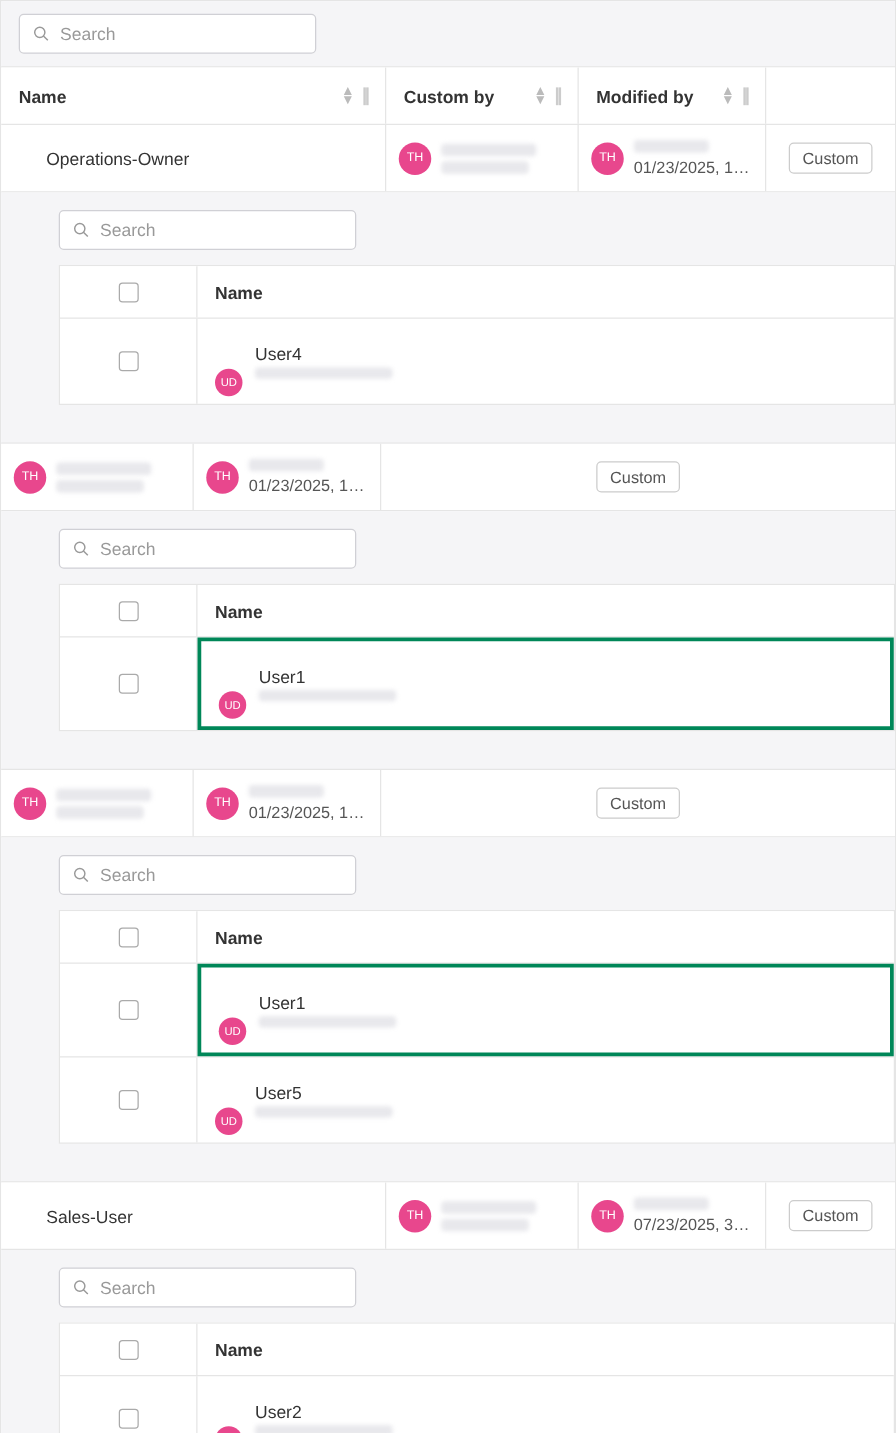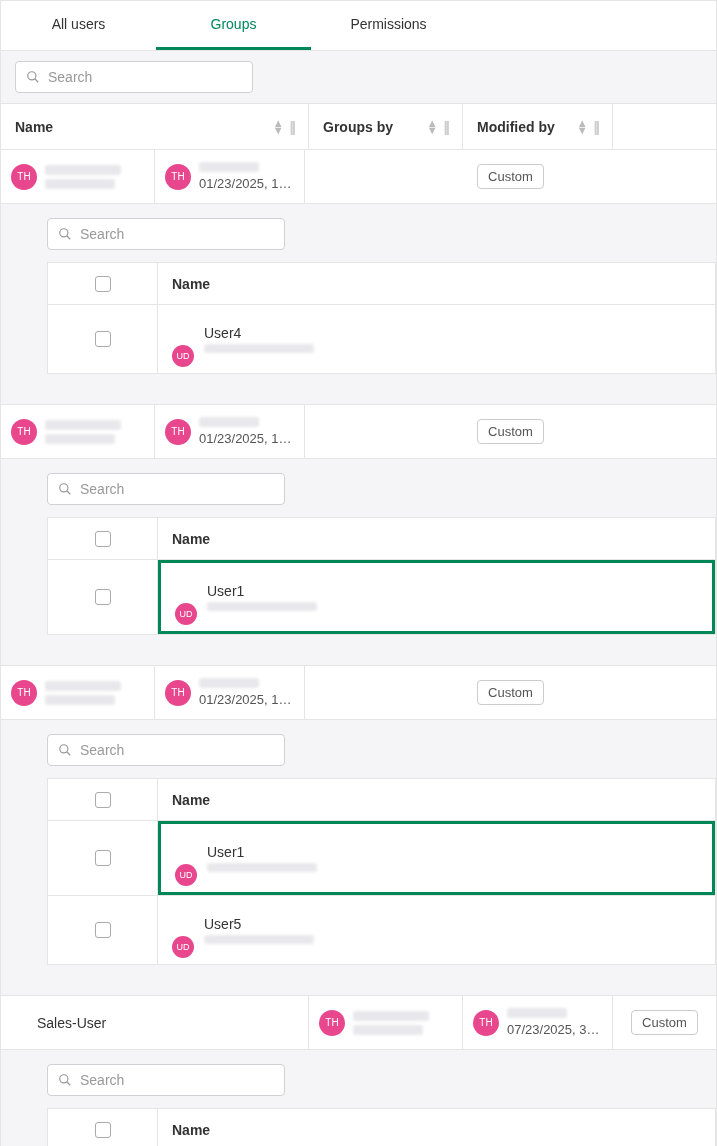--- a/index.html
+++ b/index.html
@@ -170,25 +170,20 @@
   .user-name { font-size:14px; color:#333; }
   .user-blur { height:9px; width:110px; background:#e8e8ec; border-radius:3px; filter:blur(1.5px); margin-top:3px;}
   .highlight-cell { border:3px solid #008758; padding:4px 10px 4px 10px;}
 
 </style>
 </head>
 <body>
 
 <div class="outer">
 
-  <div class="tabs">
-    <div class="tab">All users</div>
-    <div class="tab active">Groups</div>
-    <div class="tab">Permissions</div>
-  </div>
 
   <div class="topbar">
     <div class="searchbox">
       <svg width="14" height="14" viewBox="0 0 24 24" fill="none" stroke="#999" stroke-width="2">
           <circle cx="10" cy="10" r="7"></circle>
           <line x1="21" y1="21" x2="15" y2="15"></line>
         </svg>
       <input placeholder="Search" style="">
     </div>
   </div>
@@ -198,21 +193,21 @@
       <span>Name</span>
       <span style="display:flex;align-items:center;">
         <span class="sort-icon">
             <span>▲</span>
             <span>▼</span>
           </span>
         <span class="drag-handle">||</span>
       </span>
     </div>
     <div class="col-created">
-      <span>Groups by</span>
+      <span>Custom by</span>
       <span style="display:flex;align-items:center;">
         <span class="sort-icon">
             <span>▲</span>
             <span>▼</span>
           </span>
         <span class="drag-handle">||</span>
       </span>
     </div>
     <div class="col-modified">
       <span>Modified by</span>
@@ -221,20 +216,23 @@
             <span>▲</span>
             <span>▼</span>
           </span>
         <span class="drag-handle">||</span>
       </span>
     </div>
   </div>
 
   <div id="groups-container">
       <div class="group-row">
+    <div class="col-name">
+          <span class="group-name">Operations-Owner</span>
+        </div>
     <div class="col-created">
       <span class="avatar">TH</span>
       <span class="blurred-stack">
             <span class="blur-line w1"></span>
             <span class="blur-line w2"></span>
           </span>
     </div>
     <div class="col-modified">
       <span class="avatar">TH</span>
       <span class="mod-stack">

